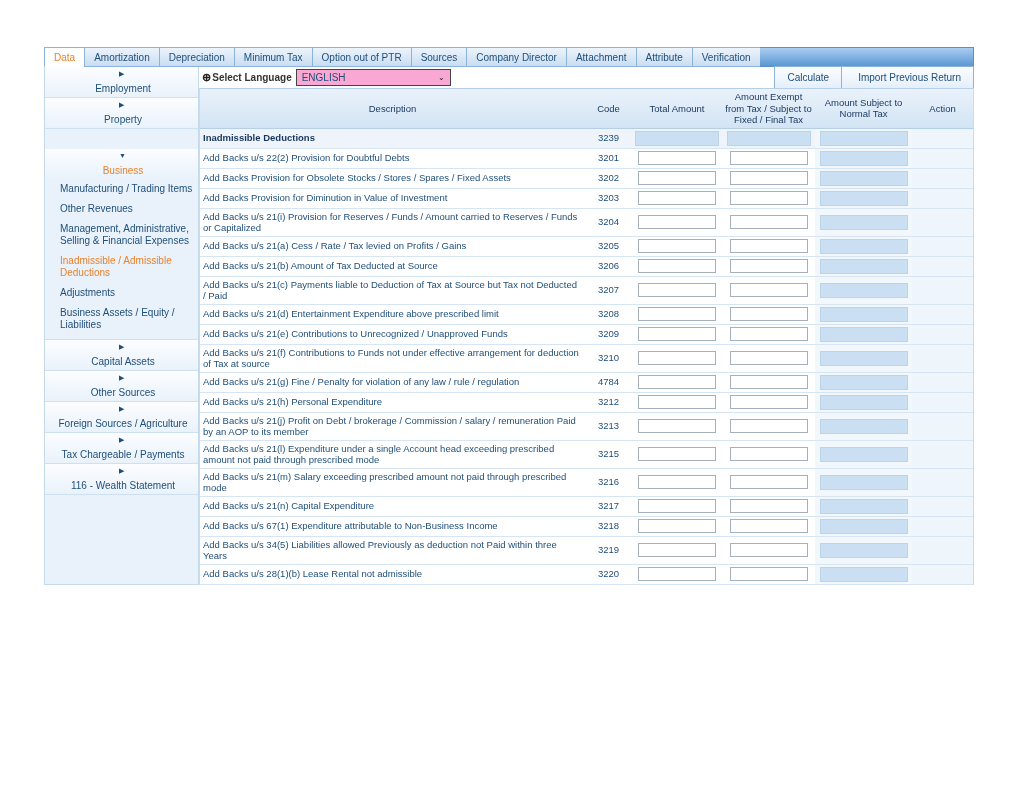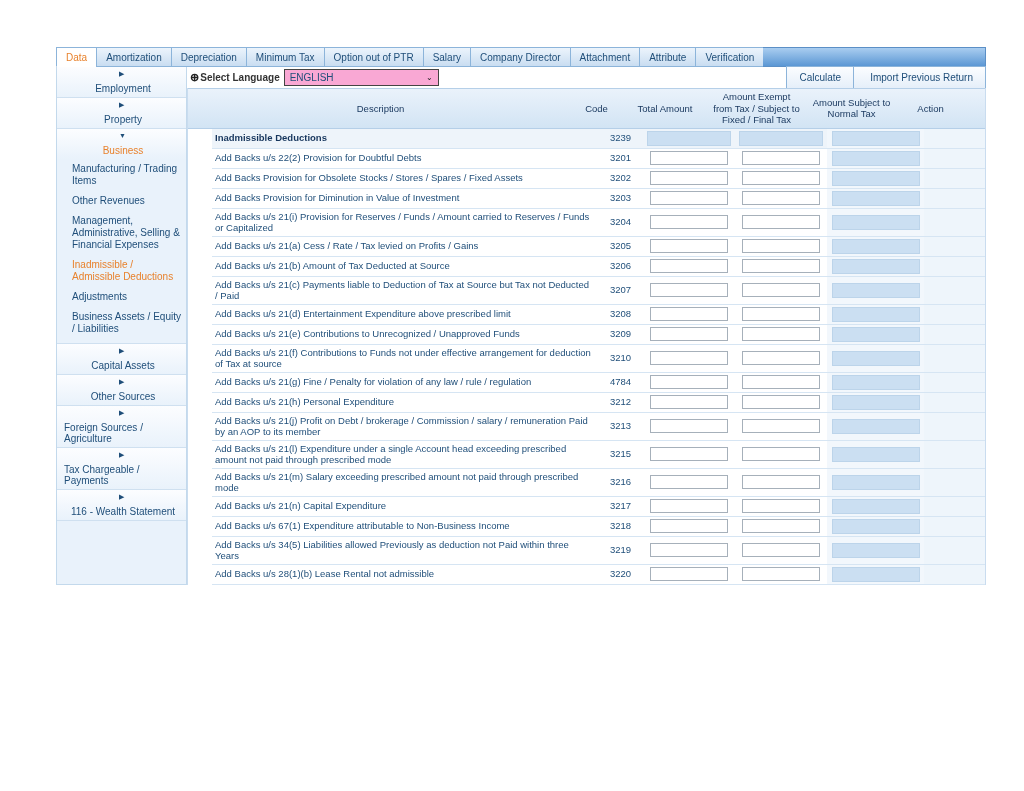--- a/index.html
+++ b/index.html
@@ -1,38 +1,38 @@
 <!DOCTYPE html>
 <html><head>
 <meta charset="utf-8">
 <style>
   * { margin:0; padding:0; box-sizing:border-box; }
   html,body { width:1024px; height:791px; background:#ffffff;
     font-family:"Liberation Sans", sans-serif; }
-  #app { position:absolute; left:56px; top:47px; width:930px; }
+  #app { position:absolute; left:44px; top:47px; width:930px; }
 
   
   .tabbar { display:flex; height:20px; }
   .tab { display:flex; align-items:center; padding:0 9px; font-size:10px;
     color:#1f4e79; background:linear-gradient(#ecf4fc,#c9ddf1);
     border:1px solid #8cb4da; border-right:none; cursor:pointer; white-space:nowrap; }
   .tab:last-of-type { border-right:1px solid #8cb4da; }
   .tab.active { background:#ffffff; color:#e8822d; border-bottom:1px solid #ffffff; }
   .tab-filler { flex:1; background:linear-gradient(#a9cdf0,#5b97d4);
     border:1px solid #5b8fc6; border-left:none; }
 
   
   .bodywrap { display:flex; align-items:stretch; }
   .sidebar { width:157px; background:#e9f2fb; border:1px solid #c3d9ec; border-top:none;
     min-height:414px; }
   .side-group { display:flex; align-items:center; gap:5px; padding:3px 4px 3px 7px;
     font-size:10px; color:#1f4e79; min-height:19px;
     background:linear-gradient(#fcfdff,#e9f2fb); border-bottom:1px solid #cfe0f0; cursor:pointer;flex-direction:column; }
   .side-group .arr { font-size:7px; color:#1f4e79; width:8px; flex:0 0 8px; }
-  .side-group.expanded { color:#e8822d; border-bottom:none; }
+  .side-group.expanded { color:#e8822d; border-bottom:none;margin-top:20px; }
   .side-sub { padding:4px 4px 4px 15px; font-size:10px; color:#1f4e79;
     line-height:12px; cursor:pointer; }
   .side-sub.active { color:#e8822d; }
   .side-sub-block { padding-bottom:4px; border-bottom:1px solid #cfe0f0;
     background:#e9f2fb; }
 
   
   .main { flex:1; display:flex; flex-direction:column; }
   .toolbar { height:21px; display:flex; align-items:center; background:#ffffff;
     padding-left:3px; }
@@ -62,35 +62,35 @@
   .c.exempt{ width:93px;  justify-content:center; }
   .c.normal{ width:97px;  justify-content:center; background:#f2f7fc; }
   .c.action{ width:61px;  justify-content:center; background:#eef5fb; }
   .g-row.header .c { justify-content:center; text-align:center; color:#17365d;
     font-size:9.5px; background:transparent; }
   .g-row.section .c.desc { font-weight:bold; color:#17365d; }
   .g-row .c.desc { align-items:center; }
   .amt-input { width:78px; height:14px; border:1px solid #a6b0ba; background:#ffffff;
     font-size:9px; padding:0 2px; }
   .ro-box { width:88px; height:15px; background:#cbdff2; border:1px solid #bcd4ea; }
-  .min16 { min-height:16px;margin-left:24px; } 
+  .min16 { min-height:16px; } 
 </style>
 </head>
 <body>
 
 <div id="app">
 
   <div class="tabbar" id="tabbar">
 
     <div class="tab active">Data</div>
       <div class="tab">Amortization</div>
       <div class="tab">Depreciation</div>
       <div class="tab">Minimum Tax</div>
       <div class="tab">Option out of PTR</div>
-      <div class="tab">Salary</div>
+      <div class="tab">Sources</div>
       <div class="tab">Company Director</div>
       <div class="tab">Attachment</div>
       <div class="tab">Attribute</div>
       <div class="tab">Verification</div>
       <div class="tab-filler"></div>
   </div>
 
   <div class="bodywrap">
 
     <div class="sidebar" id="sidebar">

